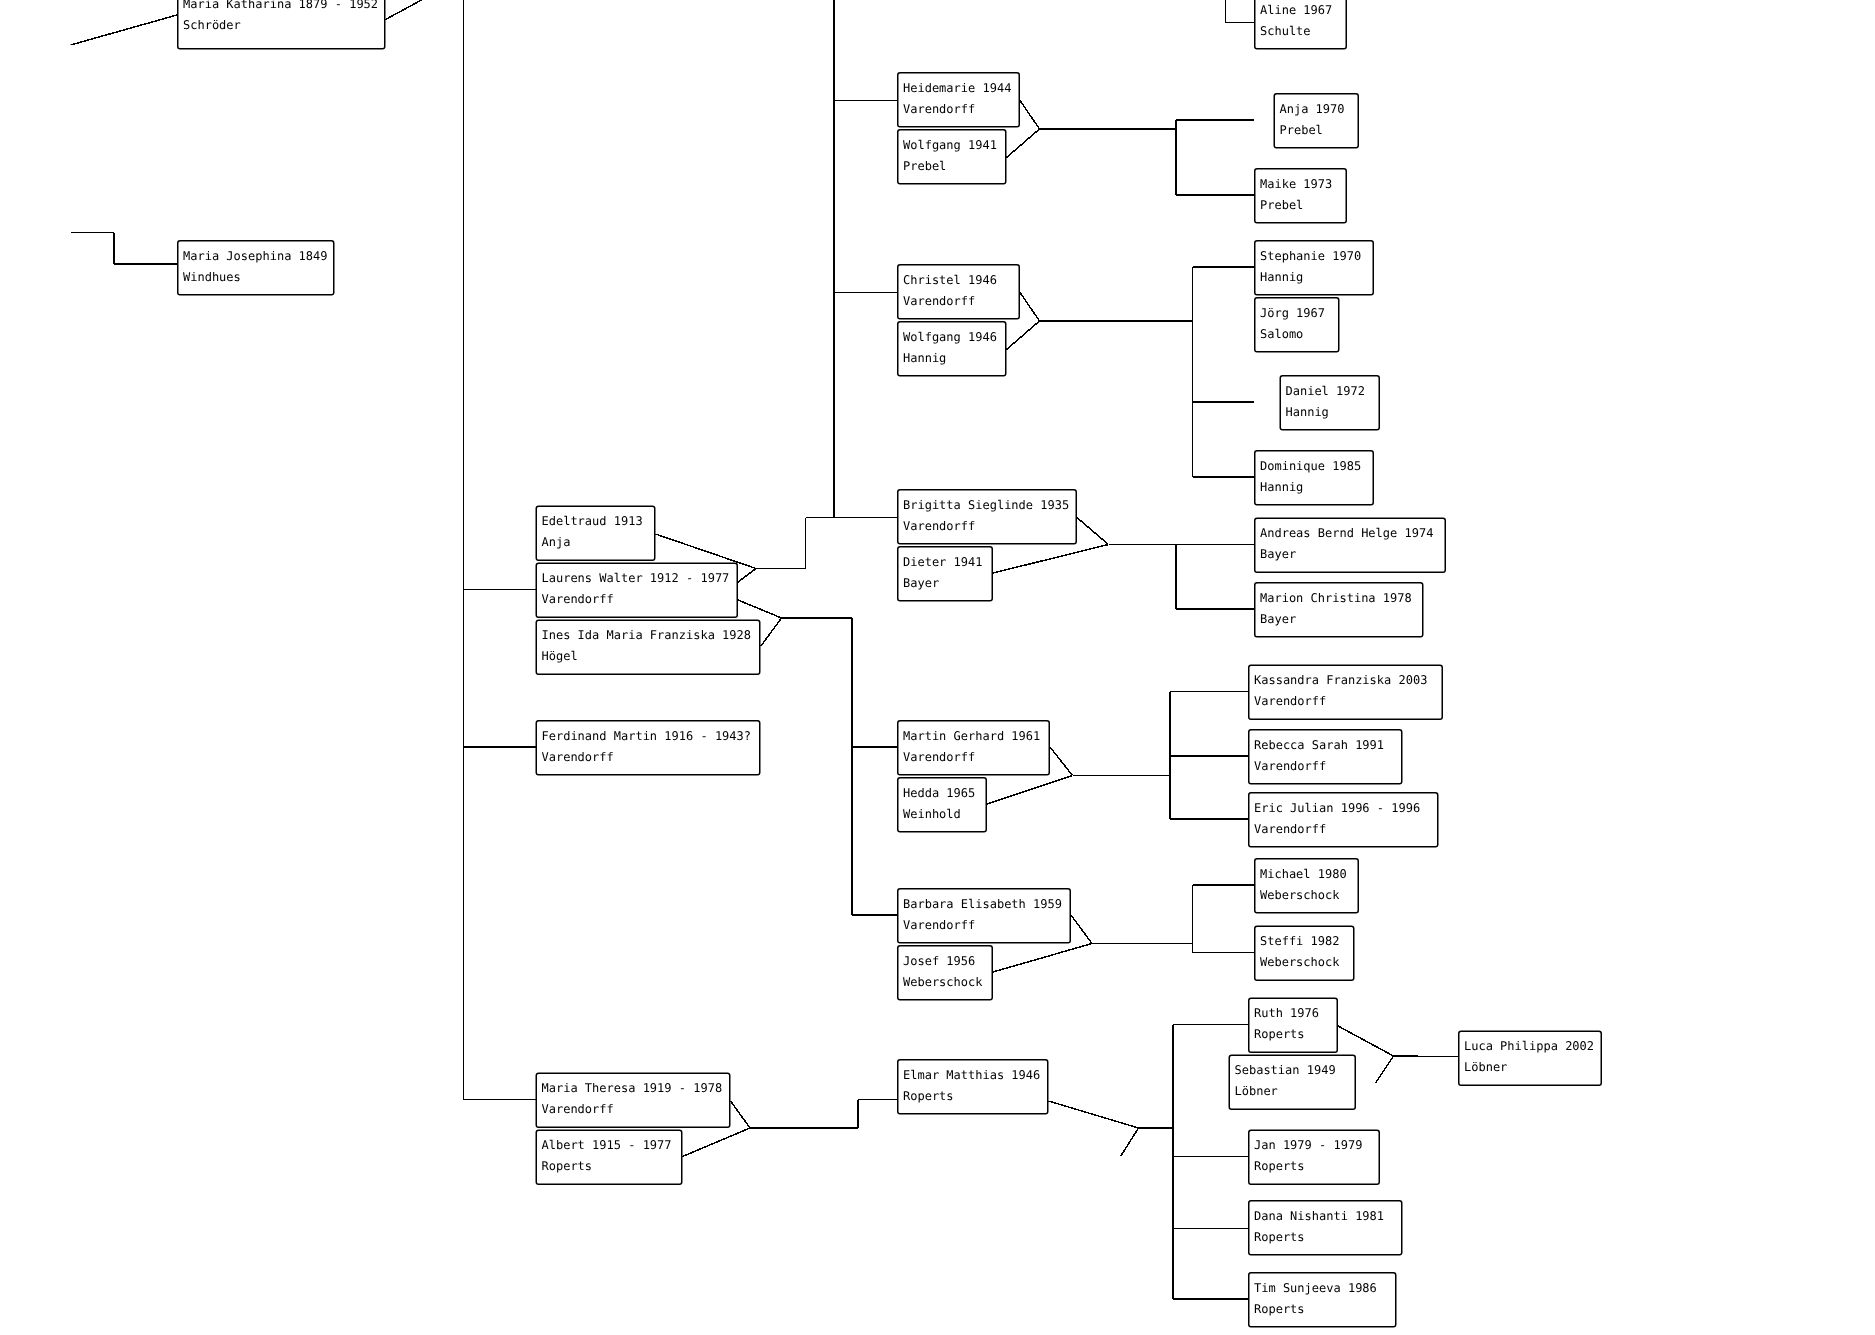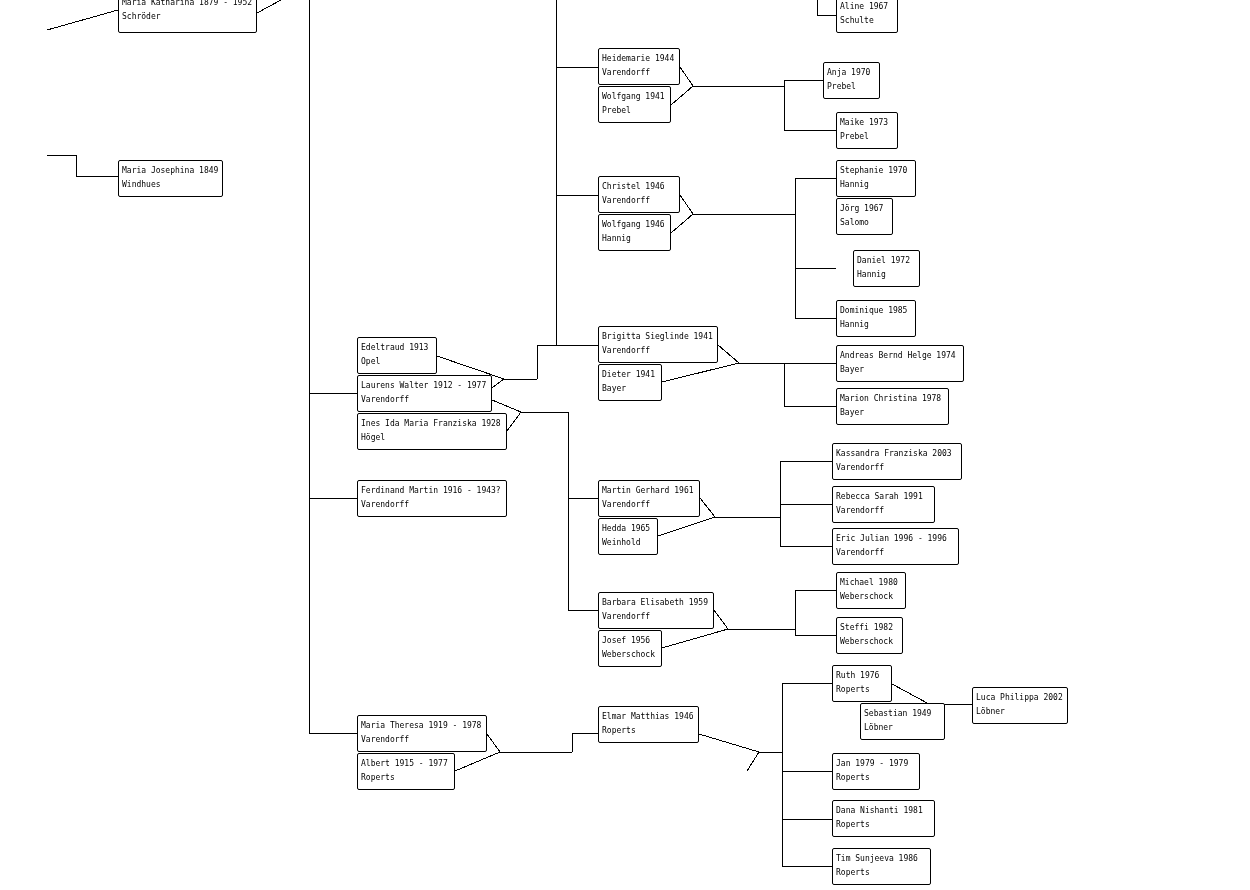--- a/index.html
+++ b/index.html
@@ -130,21 +130,21 @@
   <div class="node" style="left:551px;top:48px;width:82px">
     <span>Heidemarie 1944</span>
     <span>Varendorff</span>
   </div>
 
   <div class="node" style="left:551px;top:86px;width:73px">
     <span>Wolfgang 1941</span>
     <span>Prebel</span>
   </div>
 
-  <div class="node" style="left:776px;top:62px;width:57px">
+  <div class="node" style="left:802px;top:62px;width:57px">
     <span>Anja 1970</span>
     <span>Prebel</span>
   </div>
 
   <div class="node" style="left:789px;top:112px;width:62px">
     <span>Maike 1973</span>
     <span>Prebel</span>
   </div>
 
   <div class="node" style="left:551px;top:176px;width:82px">
@@ -172,35 +172,35 @@
     <span>Hannig</span>
   </div>
 
   <div class="node" style="left:789px;top:300px;width:80px">
     <span>Dominique 1985</span>
     <span>Hannig</span>
   </div>
 
   <div class="node" style="left:310px;top:337px;width:80px">
     <span>Edeltraud 1913</span>
-    <span>Opel</span>
+    <span>Anja</span>
   </div>
 
   <div class="node" style="left:310px;top:375px;width:135px">
     <span>Laurens Walter 1912 - 1977</span>
     <span>Varendorff</span>
   </div>
 
   <div class="node" style="left:310px;top:413px;width:150px">
     <span>Ines Ida Maria Franziska 1928</span>
     <span>Högel</span>
   </div>
 
   <div class="node" style="left:551px;top:326px;width:120px">
-    <span>Brigitta Sieglinde 1941</span>
+    <span>Brigitta Sieglinde 1935</span>
     <span>Varendorff</span>
   </div>
 
   <div class="node" style="left:551px;top:364px;width:64px">
     <span>Dieter 1941</span>
     <span>Bayer</span>
   </div>
 
   <div class="node" style="left:789px;top:345px;width:128px">
     <span>Andreas Bernd Helge 1974</span>
@@ -276,21 +276,21 @@
     <span>Elmar Matthias 1946</span>
     <span>Roperts</span>
   </div>
 
 
   <div class="node" style="left:785px;top:665px;width:60px">
     <span>Ruth 1976</span>
     <span>Roperts</span>
   </div>
 
-  <div class="node" style="left:813px;top:703px;width:85px">
+  <div class="node" style="left:772px;top:703px;width:85px">
     <span>Sebastian 1949</span>
     <span>Löbner</span>
   </div>
 
   <div class="node" style="left:785px;top:753px;width:88px">
     <span>Jan 1979 - 1979</span>
     <span>Roperts</span>
   </div>
 
   <div class="node" style="left:785px;top:800px;width:103px">

